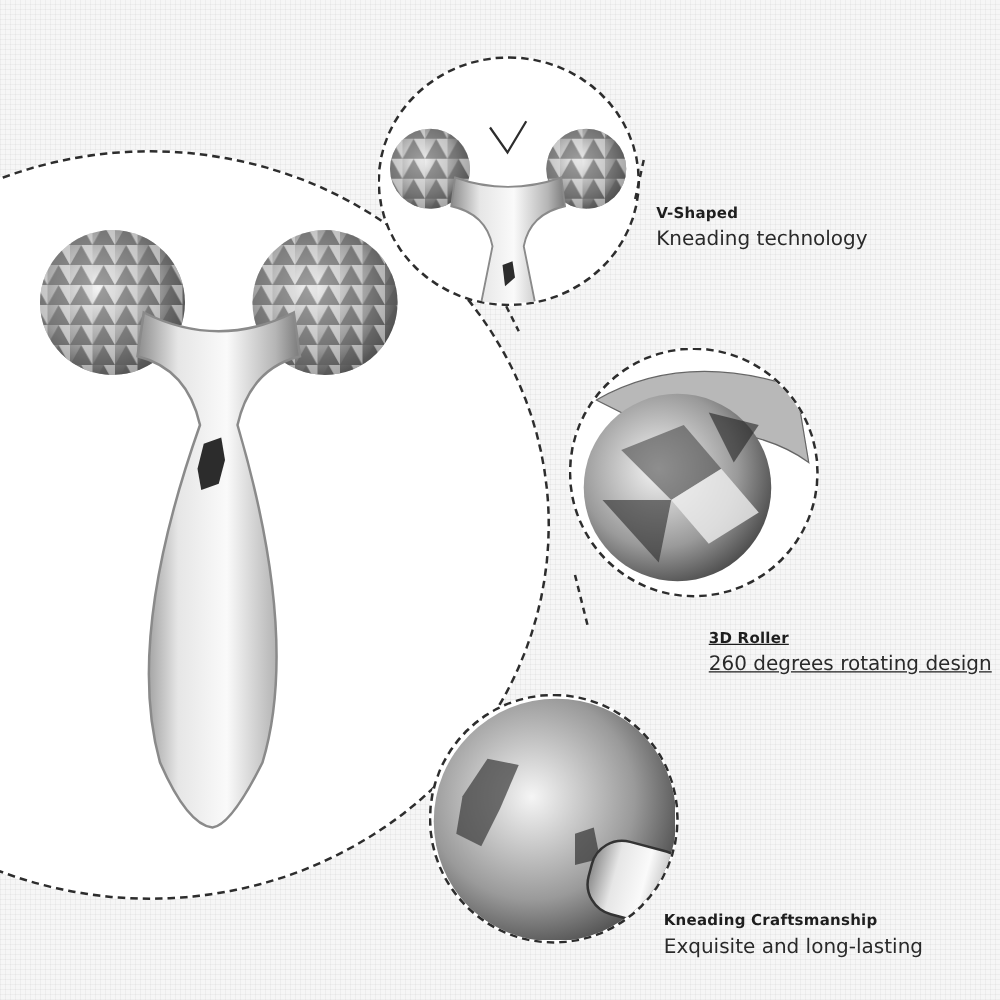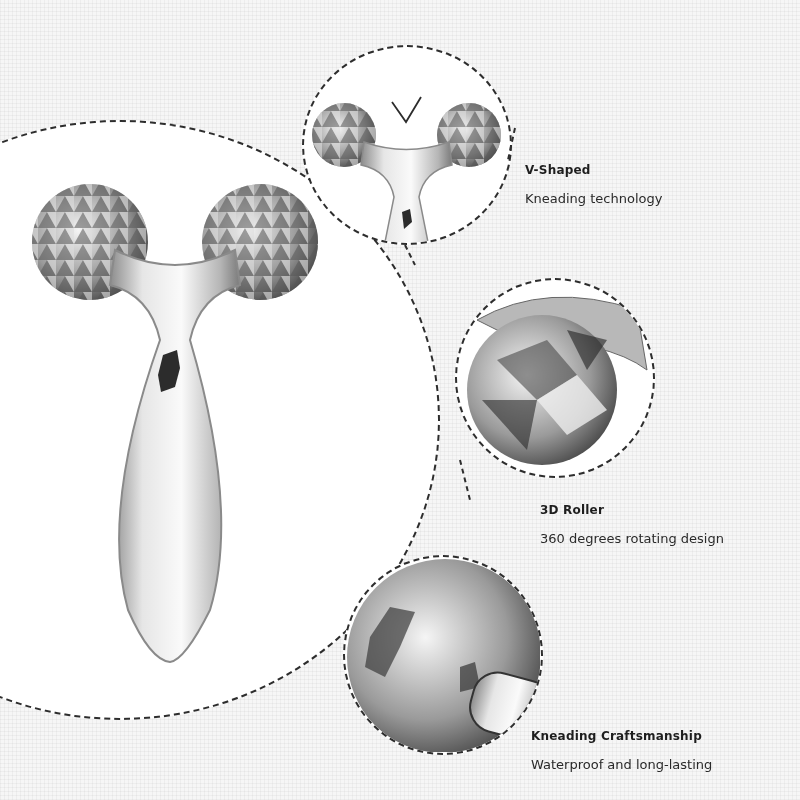--- a/index.html
+++ b/index.html
@@ -18,23 +18,23 @@
   }
   .detail-circle {
     position: absolute; border-radius: 50%; background: #ffffff;
     border: 2.5px dashed #2d2d2d; box-sizing: border-box; overflow: hidden;
   }
   .c1 { left: 302px; top: 45px; width: 210px; height: 200px; }
   .c2 { left: 455px; top: 278px; width: 200px; height: 200px; }
   .c3 { left: 343px; top: 555px; width: 200px; height: 200px; }
   .feature { position: absolute; color: #1e1e1e; }
   .feature .title { font-weight: bold; font-size: 12px; letter-spacing: 0.2px; }
-  .feature .desc { font-size: 13px; margin-top: 14px; color: #2a2a2a; }
+  .feature .desc { font-size: 16px; margin-top: 4px; color: #2a2a2a; }
   .f1 { left: 525px; top: 163px; }
-  .f2 { left: 540px; top: 503px; }
+  .f2 { left: 567px; top: 503px; text-decoration: underline; }
   .f3 { left: 531px; top: 729px; }
   svg { display: block; }
   .abs { position: absolute; }
 </style>
 </head>
 <body>
 
 <div class="big-circle"></div>
 
 <svg class="abs" style="left:20px;top:180px" width="310" height="490" viewBox="0 0 310 490">
@@ -101,18 +101,18 @@
   <line x1="515" y1="128" x2="508" y2="160" stroke="#2d2d2d" stroke-width="2" stroke-dasharray="5 4"></line>
   <line x1="460" y1="460" x2="470" y2="500" stroke="#2d2d2d" stroke-width="2" stroke-dasharray="5 4"></line>
 </svg>
 
 <div class="feature f1">
   <div class="title">V-Shaped</div>
   <div class="desc">Kneading technology</div>
 </div>
 <div class="feature f2">
   <div class="title">3D Roller</div>
-  <div class="desc">360 degrees rotating design</div>
+  <div class="desc">260 degrees rotating design</div>
 </div>
 <div class="feature f3">
   <div class="title">Kneading Craftsmanship</div>
-  <div class="desc">Waterproof and long-lasting</div>
+  <div class="desc">Exquisite and long-lasting</div>
 </div>
 
 </body></html>

